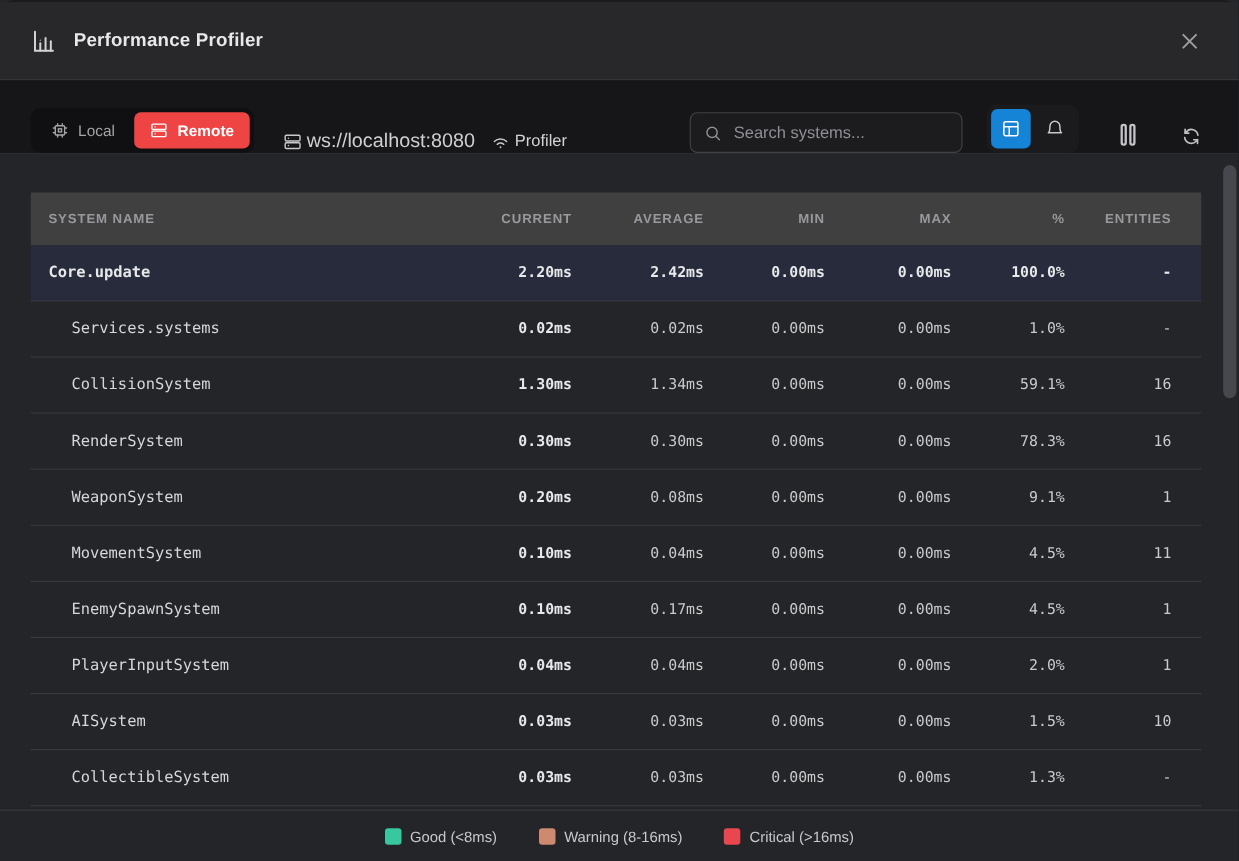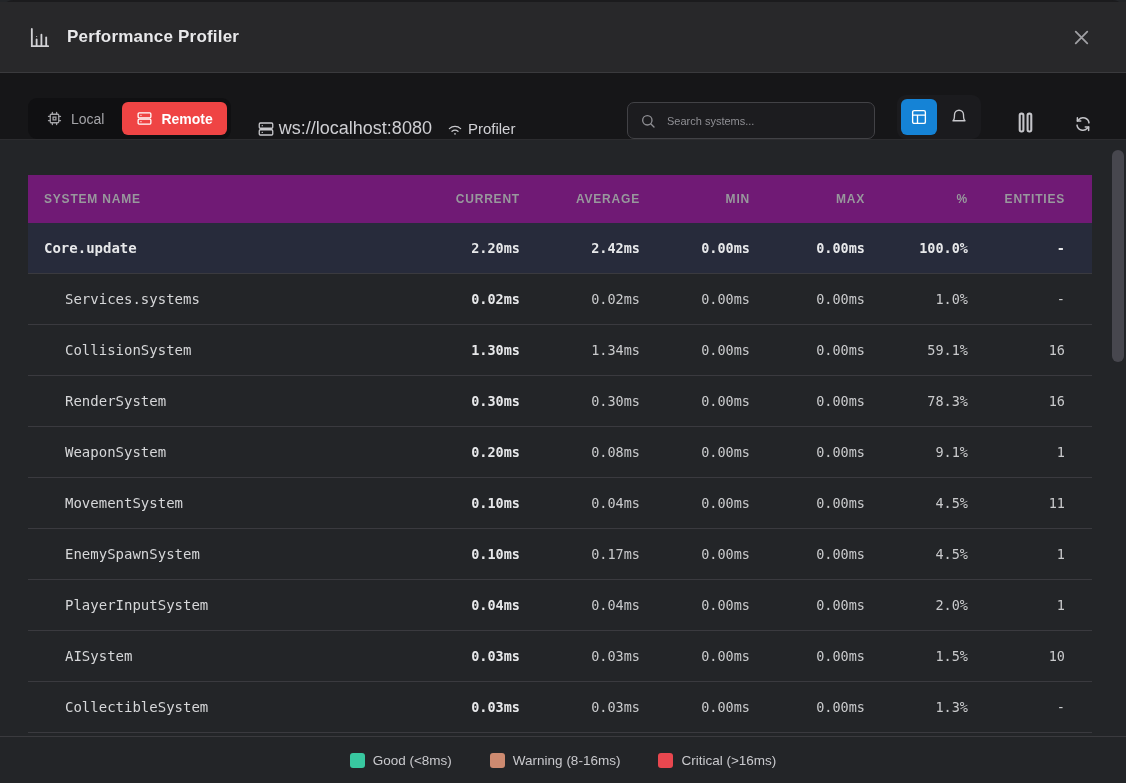--- a/index.html
+++ b/index.html
@@ -37,40 +37,40 @@
   .conn{display:flex;align-items:center;gap:4px;margin-left:4px;}
   .conn .endpoint{color:#cfcfd3;font-size:18px;}
   .conn .wifi{margin-left:10px;display:flex;}
   .conn .status{color:#d2d2d6;font-size:15px;}
   .tb-spacer{flex:1;}
   .search-box{
     width:248px;height:37px;background:#1c1c1f;border:1px solid #424246;border-radius:7px;
     display:flex;align-items:center;padding:0 12px;gap:9px;box-sizing:border-box;
   }
   .search-box input{
-    background:transparent;border:none;outline:none;color:#d946ef;font-size:11px;
+    background:transparent;border:none;outline:none;color:#d946ef;font-size:15px;
     font-family:inherit;width:100%;
   }
   .search-box input::placeholder{color:#8f8f94;}
   .icon-pair{background:#1b1b1e;border-radius:9px;padding:4px;display:flex;gap:4px;}
   .sq-btn{
     width:36px;height:36px;border:none;border-radius:6px;background:transparent;cursor:pointer;
     display:flex;align-items:center;justify-content:center;
   }
   .sq-btn.active{background:#1583d6;}
   .ghost-btn{background:none;border:none;cursor:pointer;display:flex;align-items:center;justify-content:center;padding:6px;}
   .ghost-btn.pause{margin-left:8px;}
   .ghost-btn.refresh{margin-left:6px;}
 
   
   .content{flex:1;position:relative;padding:35px 34px 0 28px;box-sizing:border-box;overflow:hidden;}
   .table{width:1064px;}
   .thead{
     display:grid;grid-template-columns:1fr 120px 120px 110px 115px 103px 97px;
-    height:48px;align-items:center;background:#701a75;
+    height:48px;align-items:center;background:#404040;
     padding:0 27px 0 16px;box-sizing:border-box;
   }
   .th{
     font-size:12px;font-weight:700;color:#98989d;letter-spacing:.8px;text-align:right;cursor:pointer;
   }
   .th.first{text-align:left;}
   .trow{
     display:grid;grid-template-columns:1fr 120px 120px 110px 115px 103px 97px;
     height:51px;align-items:center;padding:0 27px 0 16px;box-sizing:border-box;
     border-bottom:1px solid #3a3a3f;cursor:pointer;

